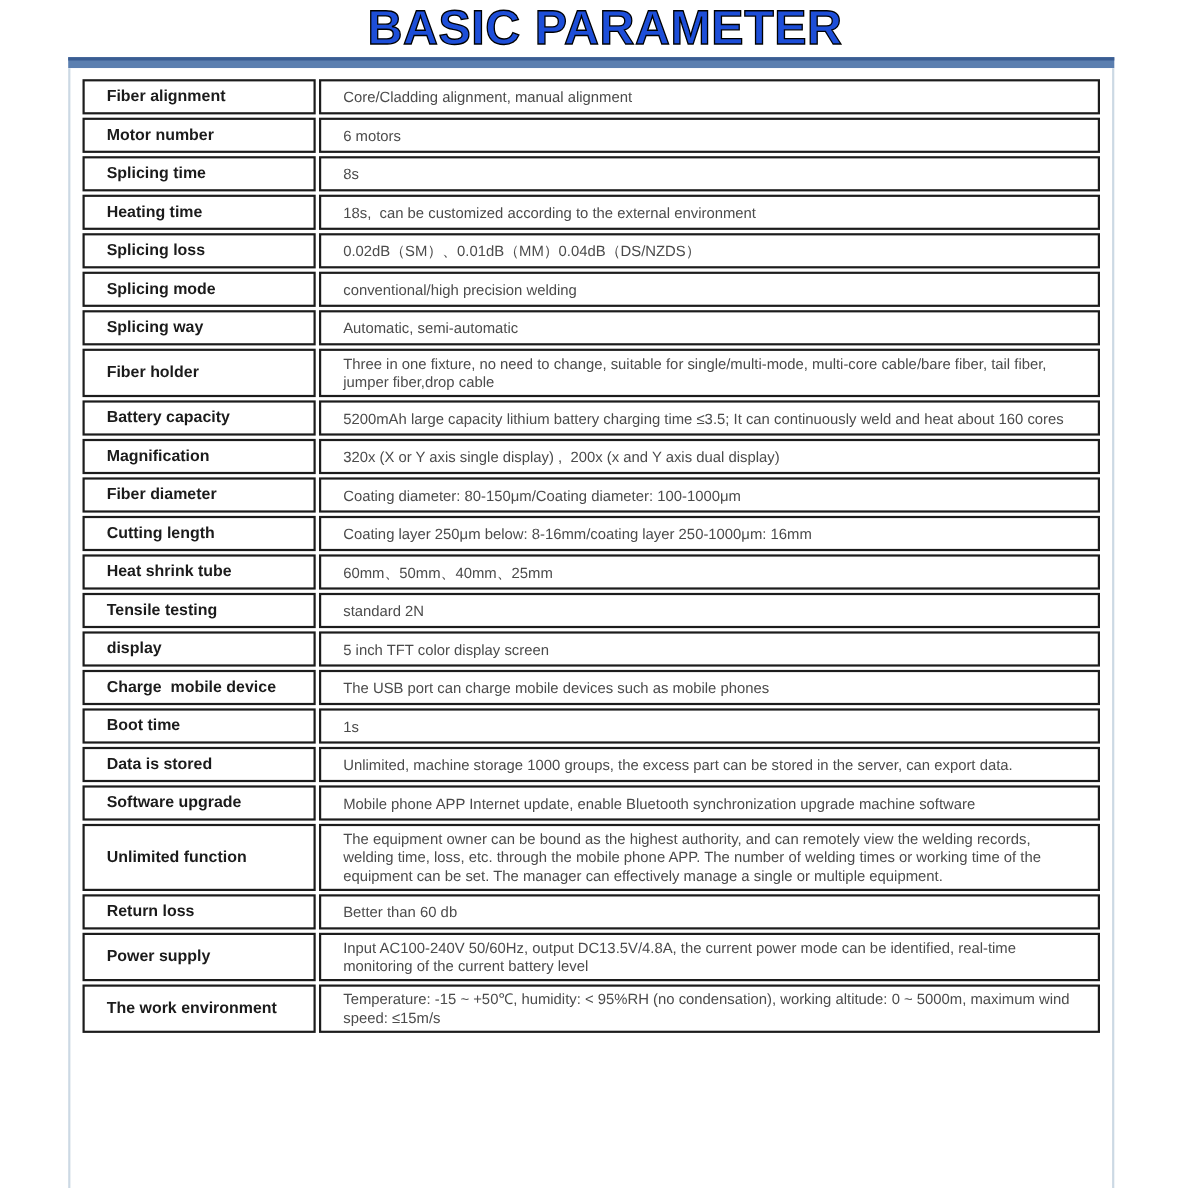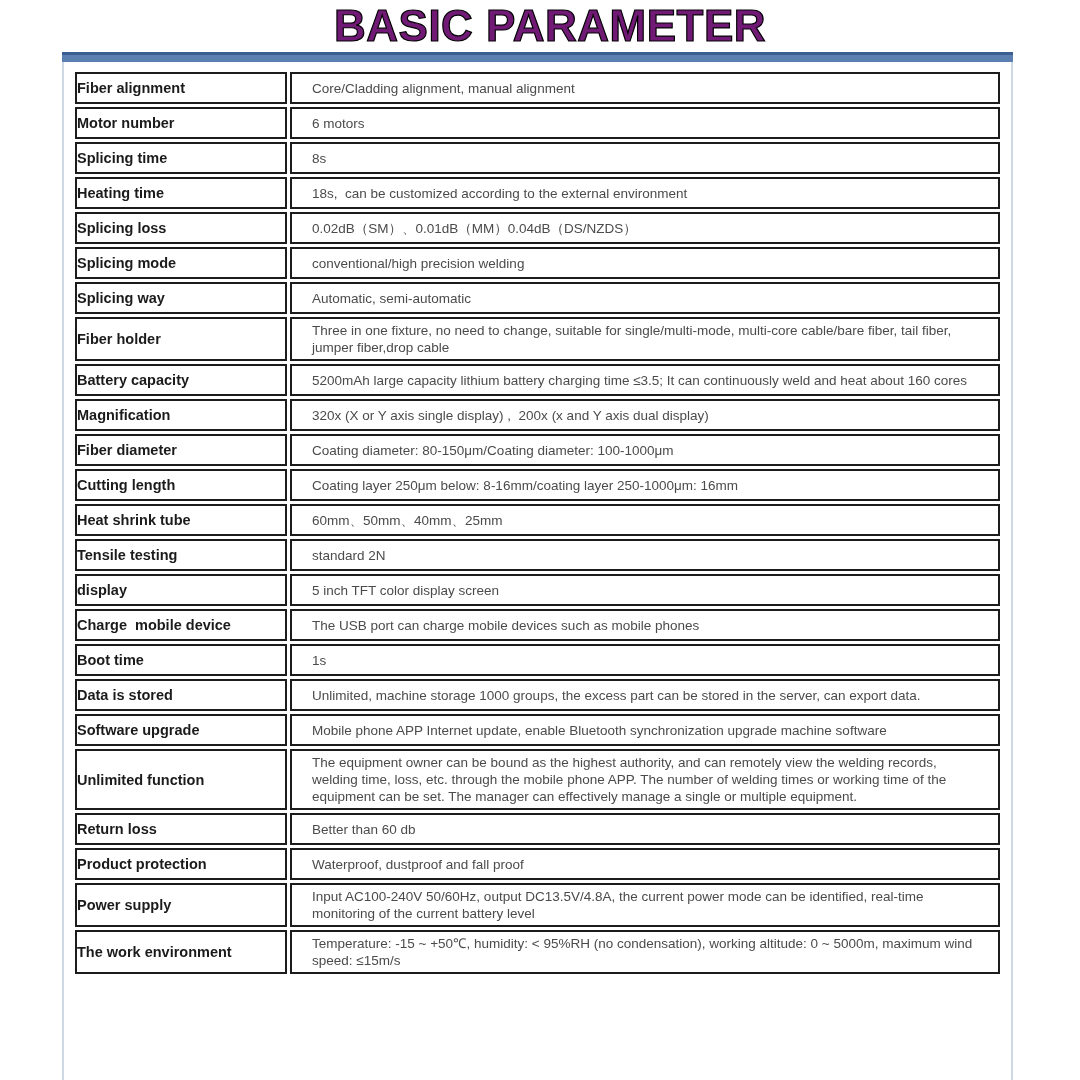--- a/index.html
+++ b/index.html
@@ -18,21 +18,21 @@
     background: #ffffff;
   }
   .page-title {
     margin: 0;
     padding-top: 2px;
     text-align: center;
     font-size: 44px;
     line-height: 48px;
     font-weight: 700;
     letter-spacing: 0.5px;
-    color: #701a75;
+    color: #1d4ed8;
     padding-left: 20px;
     -webkit-text-stroke: 1.2px #000;
   }
   .accent-bar {
     position: absolute;
     left: 62px;
     top: 52px;
     width: 951px;
     height: 10px;
     box-sizing: border-box;
@@ -64,21 +64,21 @@
     box-sizing: border-box;
     white-space: pre-wrap;
     word-wrap: break-word;
   }
   td.label-cell {
     width: 212px;
     font-size: 14.5px;
     line-height: 18px;
     font-weight: 700;
     color: var(--label-text, #1b1b1b);
-    padding: 5px 0;
+    padding: 5px 20px;
   }
   td.value-cell {
     font-size: 13.5px;
     line-height: 17px;
     font-weight: 400;
     color: var(--value-text, #4b4b4b);
     padding: 3px 20px;
   }
 </style>
 </head>
@@ -168,24 +168,20 @@
           </tr>
           <tr>
             <td class="label-cell">Unlimited function</td>
             <td class="value-cell">The equipment owner can be bound as the highest authority, and can remotely view the welding records, welding time, loss, etc. through the mobile phone APP. The number of welding times or working time of the equipment can be set. The manager can effectively manage a single or multiple equipment.</td>
           </tr>
           <tr>
             <td class="label-cell">Return loss</td>
             <td class="value-cell">Better than 60 db</td>
           </tr>
           <tr>
-            <td class="label-cell">Product protection</td>
-            <td class="value-cell">Waterproof, dustproof and fall proof</td>
-          </tr>
-          <tr>
             <td class="label-cell">Power supply</td>
             <td class="value-cell">Input AC100-240V 50/60Hz, output DC13.5V/4.8A, the current power mode can be identified, real-time monitoring of the current battery level</td>
           </tr>
           <tr>
             <td class="label-cell">The work environment</td>
             <td class="value-cell">Temperature: -15 ~ +50℃, humidity: &lt; 95%RH (no condensation), working altitude: 0 ~ 5000m, maximum wind speed: ≤15m/s</td>
           </tr>
         </tbody>
     </table>
   </div>

